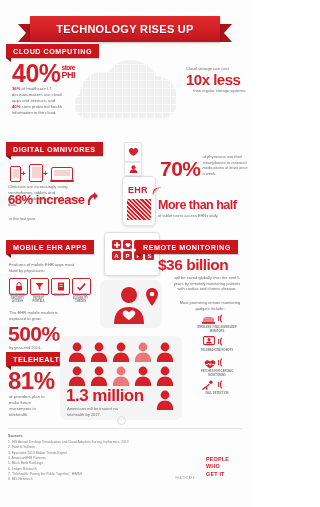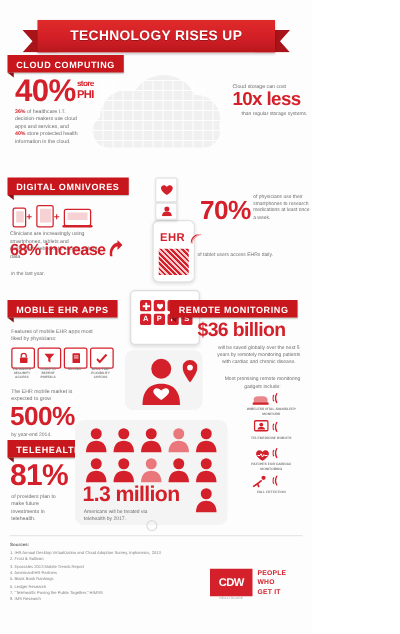--- a/index.html
+++ b/index.html
@@ -196,20 +196,21 @@
   </svg>
 
   <div style="position:absolute;left:160px;top:154px;width:88px;">
     <div style="display:flex;align-items:flex-end;justify-content:space-between;">
       <div class="big" style="font-size:21px;">70%</div>
       <div class="cap" style="margin-left:2px;margin-bottom:2px;width:48px;">of physicians use their smartphones to research medications at least once a week.</div>
     </div>
   </div>
 
   <div style="position:absolute;left:158px;top:200px;width:90px;">
+    <div class="big" style="font-size:12.5px;">More than half</div>
     <div class="cap" style="margin-top:1px;">of tablet users access EHRs daily.</div>
   </div>
 
   <div class="tag" style="left:6px;top:240px;">
     <span>MOBILE EHR APPS</span>
   </div>
 
   <div class="body" style="position:absolute;left:9px;top:262px;width:70px;">Features of mobile EHR apps most liked by physicians:</div>
 
   <div class="tablet" style="left:104px;top:232px;width:54px;height:42px;">
@@ -409,23 +410,20 @@
     <div>1. IHS Annual Desktop Virtualization and Cloud Adoption Survey, Inpharmics, 2013</div>
     <div>2. Frost &amp; Sullivan</div>
     <div>3. Epocrates 2013 Mobile Trends Report</div>
     <div>4. AmericanEHR Partners</div>
     <div>5. Black Book Rankings</div>
     <div>6. Ledger Research</div>
     <div>7. "Telehealth: Paving the Public Together," HIMSS</div>
     <div>8. IMS Research</div>
   </div>
 
-  <div class="cdw">
-    <span>CDW</span>
-  </div>
   <div class="cdw-sub">HEALTHCARE</div>
   <div class="cdw-tag">
     <div>PEOPLE</div>
     <div>WHO</div>
     <div>GET IT</div>
   </div>
 
 </div>
 
 </body></html>

